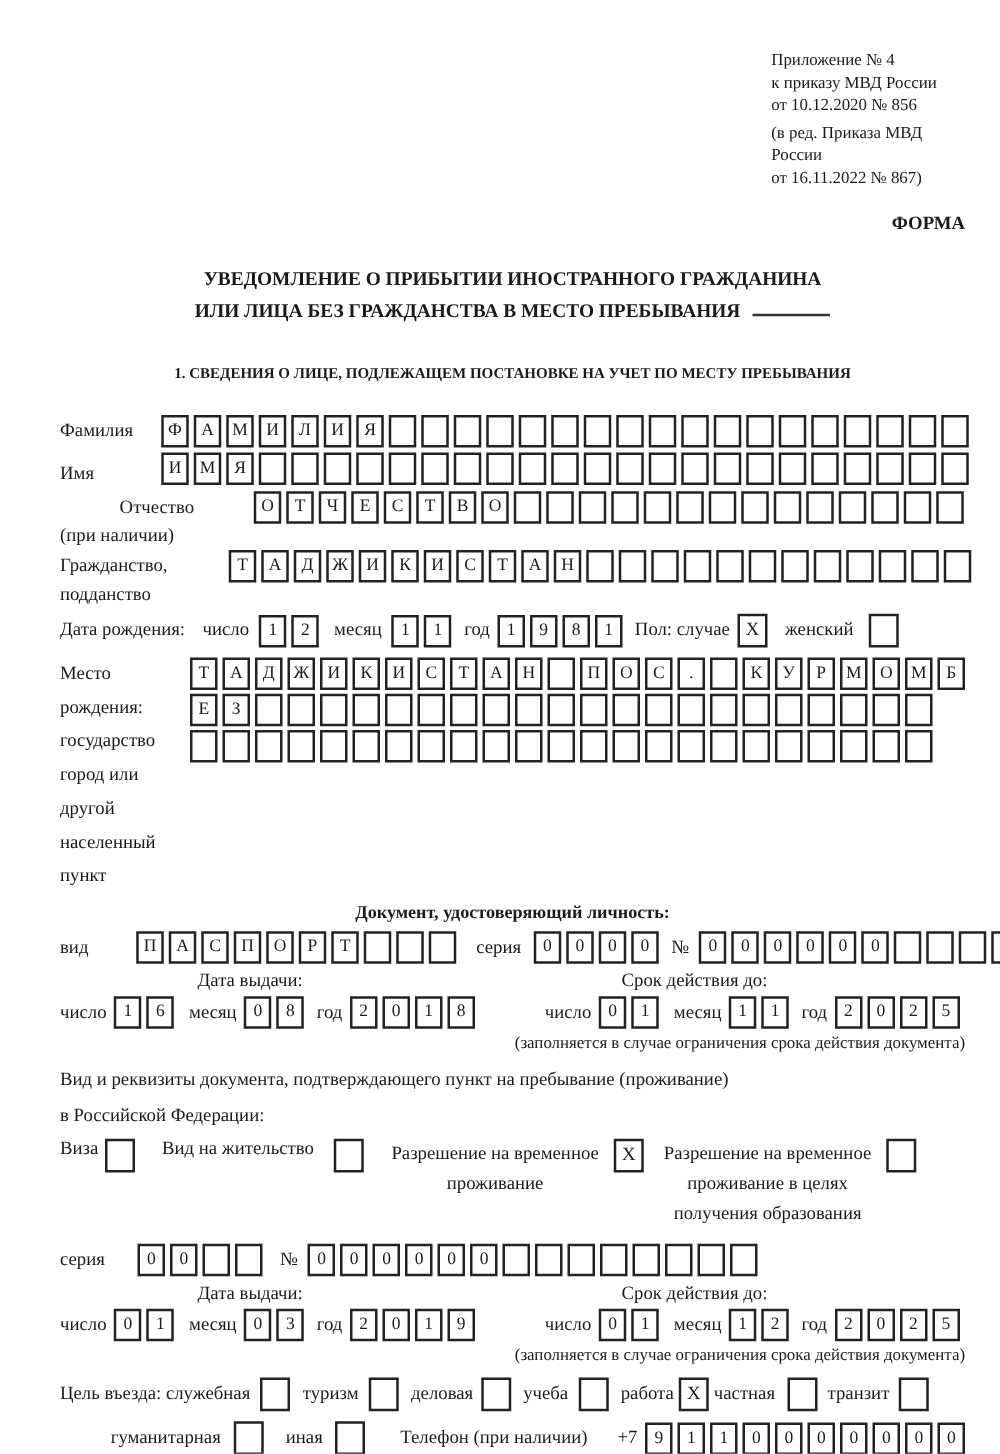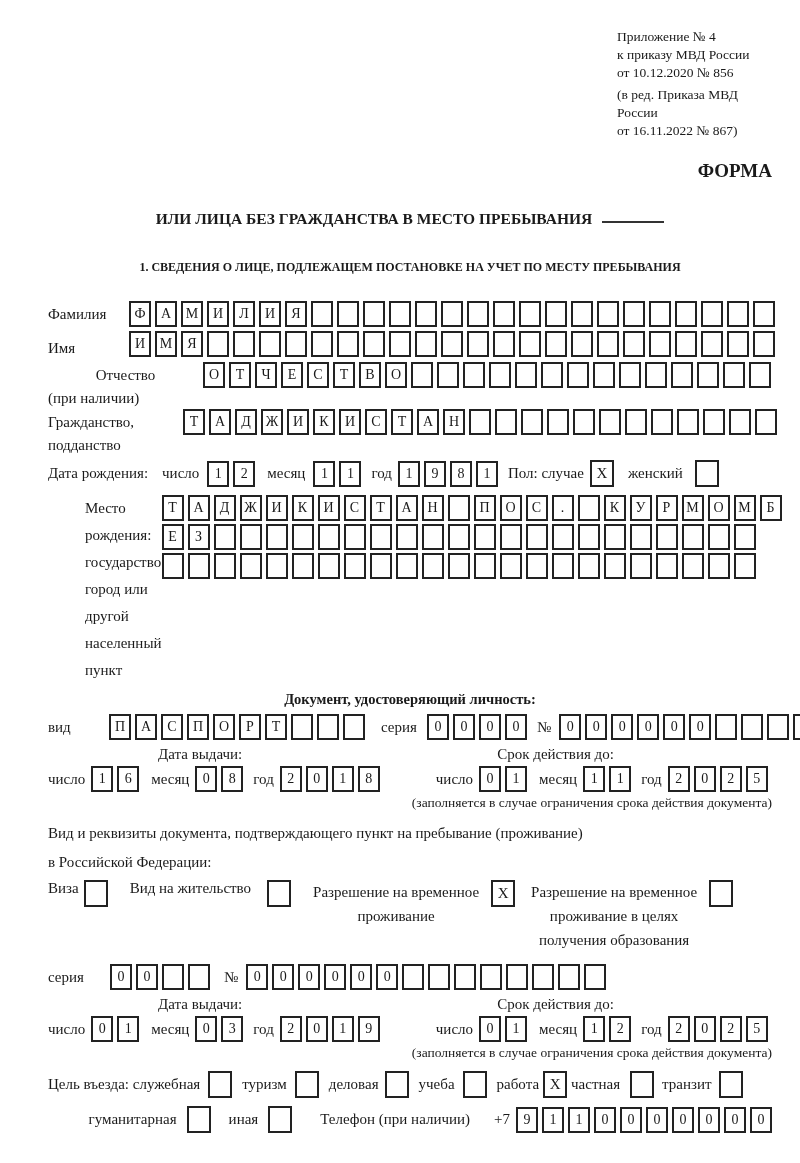--- a/index.html
+++ b/index.html
@@ -2,24 +2,24 @@
 <html><head>
 <meta charset="utf-8">
 <style>
   html,body{margin:0;padding:0;background:#fff;}
   body{
     width:800px;height:1163px;overflow:hidden;
     font-family:"Liberation Serif","DejaVu Serif",serif;
     color:#1a1a1a;font-size:15px;
     position:relative;
   }
-  .page{padding:28px 28px 0 48px;}
+  .page{padding:39px 28px 0 48px;}
   .hdr{margin-left:569px;font-size:13.5px;line-height:1.32;}
   .hdr2{margin-left:569px;font-size:13.5px;line-height:1.32;margin-top:5px;}
-  .forma{margin-top:20px;text-align:right;font-weight:bold;font-size:19px;}
+  .forma{margin-top:20px;text-align:right;font-weight:bold;font-size:15px;}
   .title{margin-top:24px;text-align:center;font-weight:bold;font-size:15.5px;line-height:1.55;}
   .blank{display:inline-block;width:62px;border-bottom:2px solid #333;height:1em;vertical-align:baseline;margin-left:10px;}
   .sect{margin-top:30px;margin-bottom:26px;text-align:center;font-weight:bold;font-size:12px;}
   .frow{display:flex;align-items:center;flex-shrink:0;}
   .cells{display:flex;gap:4px;flex-shrink:0;}
   .cell{
     box-sizing:border-box;flex:0 0 22px;width:22px;height:26px;
     border:2px solid #222;display:flex;align-items:center;justify-content:center;
     font-size:14px;background:#fff;
   }
@@ -46,20 +46,21 @@
     <div>к приказу МВД России</div>
     <div>от 10.12.2020 № 856</div>
   </div>
   <div class="hdr2">
     <div>(в ред. Приказа МВД России</div>
     <div>от 16.11.2022 № 867)</div>
   </div>
   <div class="forma">ФОРМА</div>
 
   <div class="title">
+    <div>УВЕДОМЛЕНИЕ О ПРИБЫТИИ ИНОСТРАННОГО ГРАЖДАНИНА</div>
     <div><span>ИЛИ ЛИЦА БЕЗ ГРАЖДАНСТВА В МЕСТО ПРЕБЫВАНИЯ</span><span class="blank"></span></div>
   </div>
 
   <div class="sect">1. СВЕДЕНИЯ О ЛИЦЕ, ПОДЛЕЖАЩЕМ ПОСТАНОВКЕ НА УЧЕТ ПО МЕСТУ ПРЕБЫВАНИЯ</div>
 
   <div class="frow" style="margin-bottom:4px;">
     <span class="lbl" style="width:81px;">Фамилия</span>
     <div class="cells">
         <div class="cell">Ф</div>
         <div class="cell">А</div>
@@ -198,21 +199,21 @@
         <div class="cell">8</div>
         <div class="cell">1</div>
       </div>
     <span class="lbl" style="margin-left:10px;margin-right:6px;">Пол: случае</span>
     <div class="checkbox">X</div>
     <span class="lbl" style="margin-left:14px;margin-right:12px;">женский</span>
     <div class="checkbox"></div>
   </div>
 
   <div class="twocol" style="margin-bottom:2px;">
-    <div class="leftcol" style="width:155px;margin-left:37px;">
+    <div class="leftcol" style="width:155px;">
       <div>Место рождения:</div>
       <div>государство</div>
       <div>город или другой</div>
       <div>населенный пункт</div>
     </div>
     <div class="stackrows">
       <div class="cells">
           <div class="cell">Т</div>
           <div class="cell">А</div>
           <div class="cell">Д</div>

